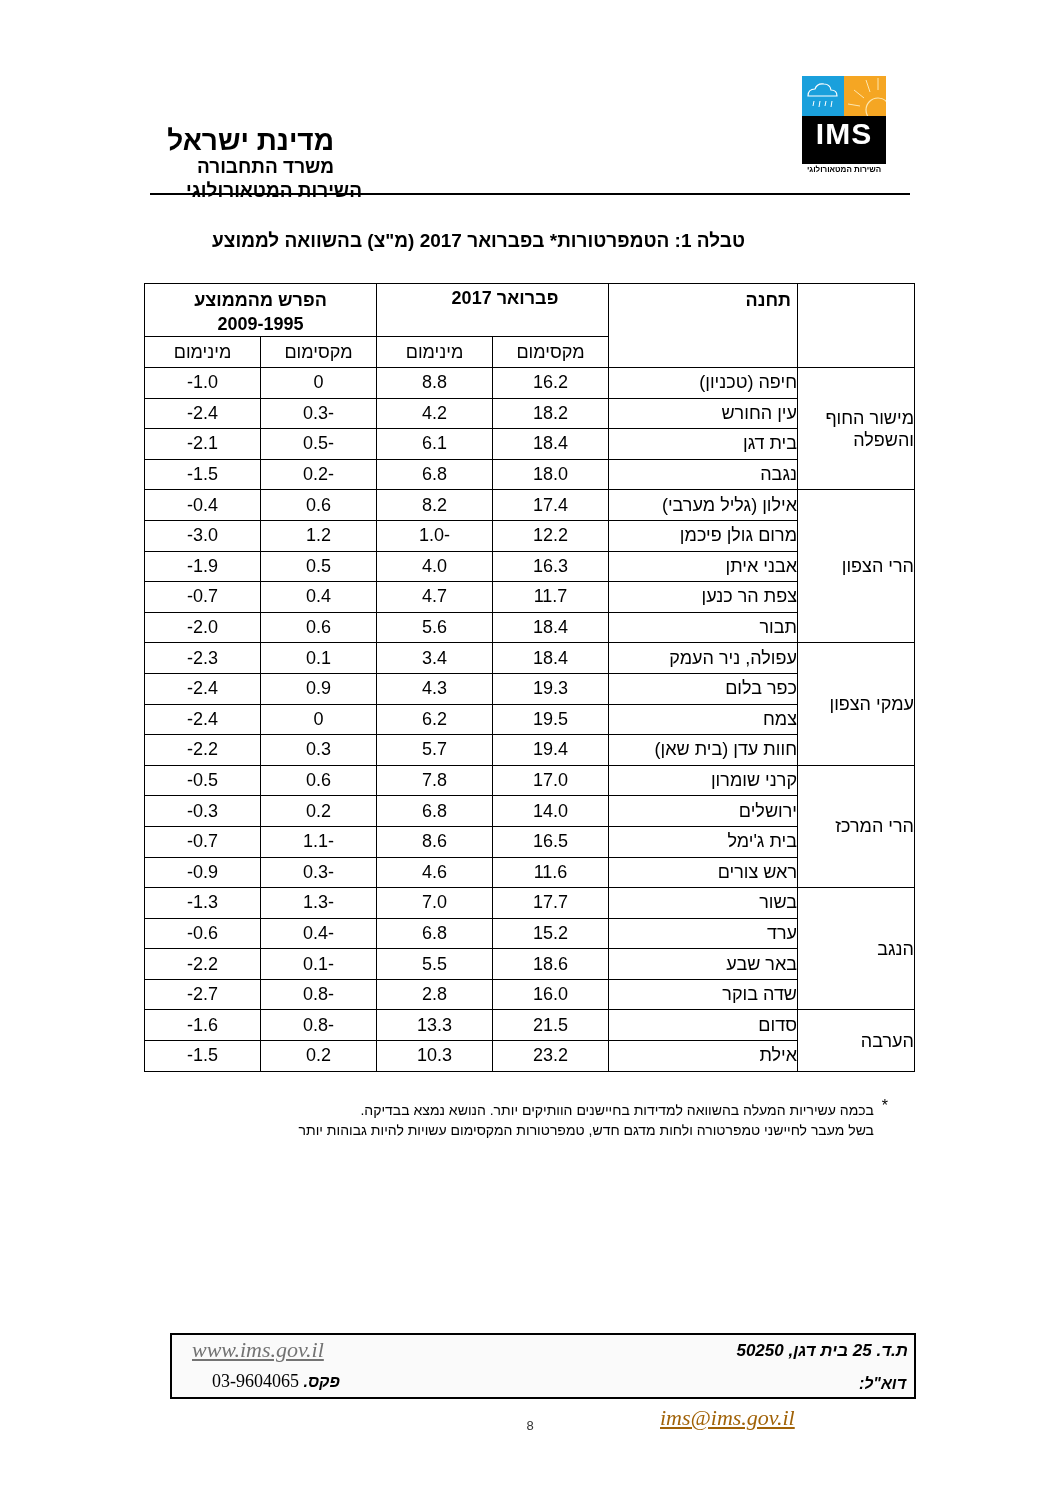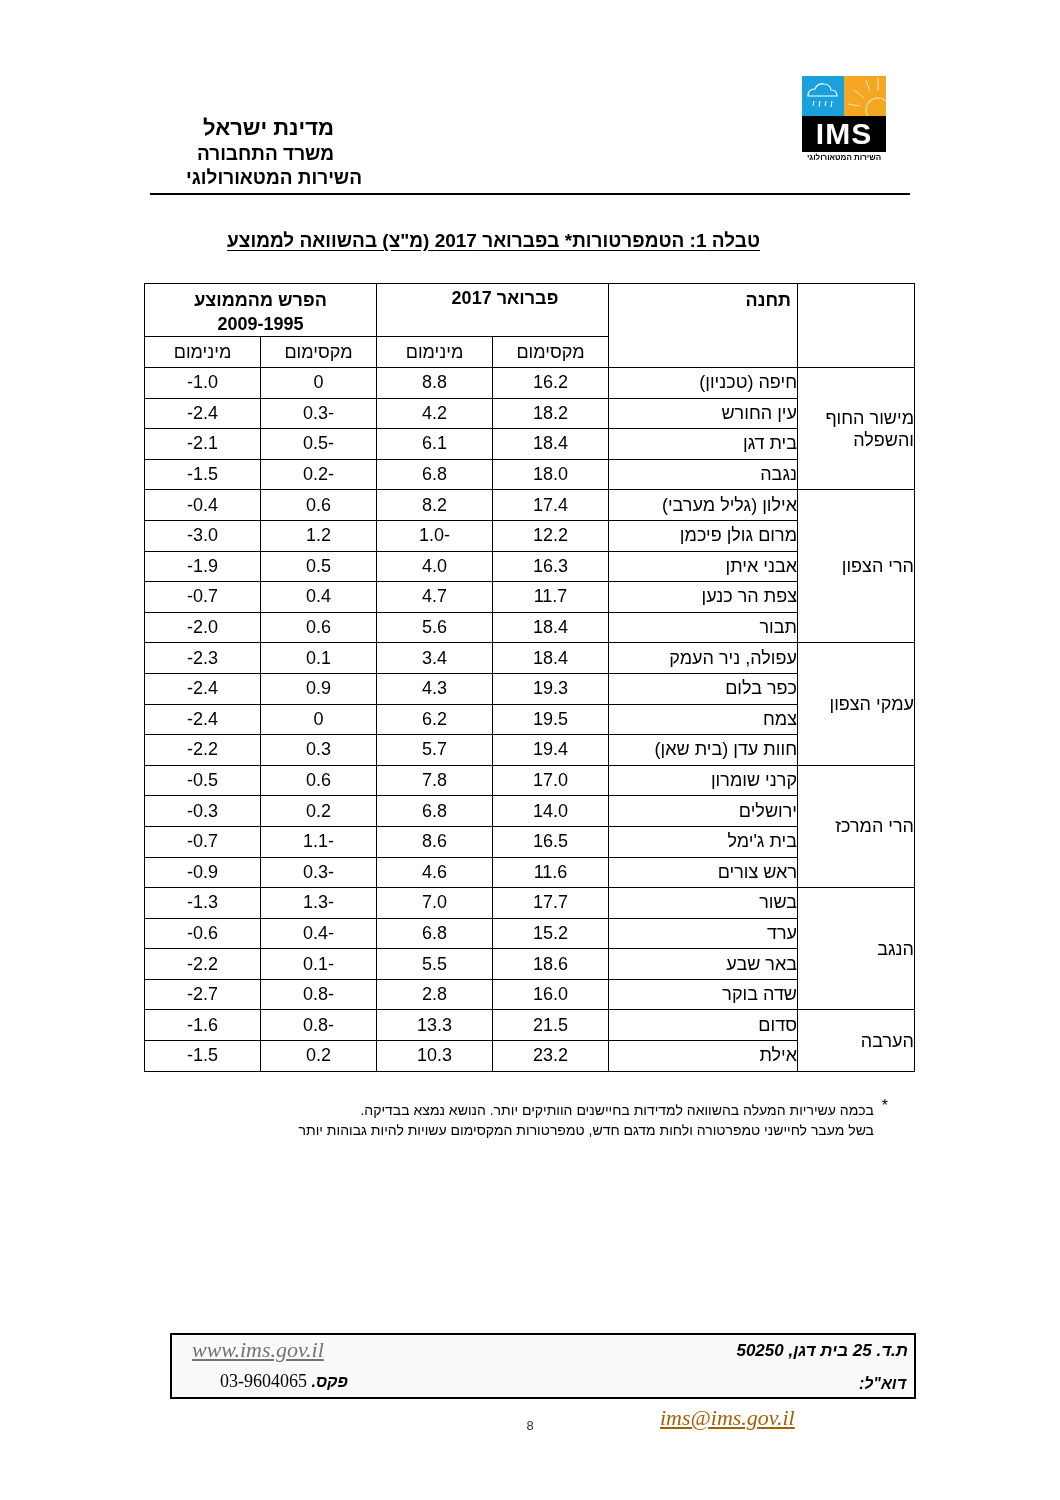--- a/index.html
+++ b/index.html
@@ -1,47 +1,47 @@
 <!DOCTYPE html>
 <html><head>
   <meta charset="utf-8">
   <style>
     html, body { margin: 0; padding: 0; background: #ffffff; }
     body { width: 1060px; height: 1500px; position: relative; font-family: "Liberation Sans", "DejaVu Sans", sans-serif; color: #000; }
     .logo { position: absolute; left: 802px; top: 76px; width: 84px; height: 88px; }
     .logo .top { display: flex; height: 40px; }
     .logo .rain { width: 42px; height: 40px; background: #1aa0dc; position: relative; }
     .logo .sun { width: 42px; height: 40px; background: #f5a623; position: relative; overflow: hidden; }
-    .logo .bottom { height: 36px; background: #000; color: #fff; font-weight: bold; font-size: 30px; text-align: center; line-height: 36px; letter-spacing: 1px; }
+    .logo .bottom { height: 48px; background: #000; color: #fff; font-weight: bold; font-size: 30px; text-align: center; line-height: 36px; letter-spacing: 1px; }
     .logo .caption { font-size: 8px; font-weight: bold; text-align: center; direction: rtl; margin-top: 1px; }
     .org { position: absolute; right: 698px; top: 114px; direction: rtl; text-align: right; font-weight: bold; }
-    .org .l1 { font-size: 22px; line-height: 28px; padding-right: 28px; }
+    .org .l1 { font-size: 28px; line-height: 28px; padding-right: 28px; margin-top: 13px; }
     .org .l2 { font-size: 19px; line-height: 24px; padding-right: 28px; }
     .org .l3 { font-size: 19px; line-height: 24px; }
     .header-rule { position: absolute; left: 150px; top: 193px; width: 760px; height: 2px; background: #000; }
-    .title { position: absolute; right: 300px; top: 230px; direction: rtl; font-weight: bold; font-size: 19px; text-decoration: underline; text-underline-offset: 3px; }
+    .title { position: absolute; right: 315px; top: 230px; direction: rtl; font-weight: bold; font-size: 19px; text-underline-offset: 3px; }
     table.data { position: absolute; left: 144px; top: 283px; width: 771px; border-collapse: collapse; direction: rtl; font-size: 18px; }
     table.data td, table.data th { border: 1.5px solid #000; padding: 0; height: 29.6px; }
     table.data th { font-weight: bold; font-size: 18px; vertical-align: top; }
     table.data .sub th { font-weight: normal; vertical-align: middle; height: 30px; }
     .c-region { width: 108px; text-align: right; padding-right: 8px !important; }
     .c-station { width: 182px; text-align: right; padding-right: 6px !important; }
     .c-num { width: 115px; text-align: center; }
     td.num { text-align: center; }
     td.region { vertical-align: middle; text-align: right; padding-right: 8px; line-height: 22px; }
     td.station { text-align: right; padding-right: 6px; }
     .ltr { direction: ltr; unicode-bidi: embed; }
     .note { position: absolute; right: 186px; top: 1100px; direction: rtl; font-size: 14px; line-height: 20px; width: 700px; text-align: right; }
     .note .star { position: absolute; right: -14px; top: -4px; font-size: 16px; }
     .footer { position: absolute; left: 170px; top: 1333px; width: 742px; height: 62px; border: 2.5px solid #000; background: #fafafa; }
     .footer .row { position: absolute; left: 0; right: 0; height: 30px; }
     .footer .r1 { top: 2px; } .footer .r2 { top: 34px; }
     .f-url { position: absolute; left: 20px; font-family: "Liberation Serif", serif; font-style: italic; font-size: 22px; color: #737373; text-decoration: underline; }
     .f-addr { position: absolute; right: 6px; direction: rtl; font-style: italic; font-weight: bold; font-size: 17px; top: 4px; }
-    .f-fax { position: absolute; left: 48px; font-family: "Liberation Serif", serif; font-size: 18px; top: 2px; }
+    .f-fax { position: absolute; left: 40px; font-family: "Liberation Serif", serif; font-size: 18px; top: 2px; }
     .f-faxlabel { font-style: italic; font-weight: bold; font-family: "Liberation Sans", sans-serif; font-size: 16px; }
     .f-mail { position: absolute; left: 488px; font-family: "Liberation Serif", serif; font-style: italic; font-size: 22px; color: #a16207; text-decoration: underline; top: -2px; margin-top: 38px; }
     .f-maillabel { position: absolute; right: 8px; direction: rtl; font-style: italic; font-weight: bold; font-size: 16px; top: 6px; }
     .pagenum { position: absolute; left: 0; width: 1060px; top: 1418px; text-align: center; font-size: 13px; color: #333; }
   </style>
 </head>
 <body>
 
 <div class="logo">
   <div class="top">

